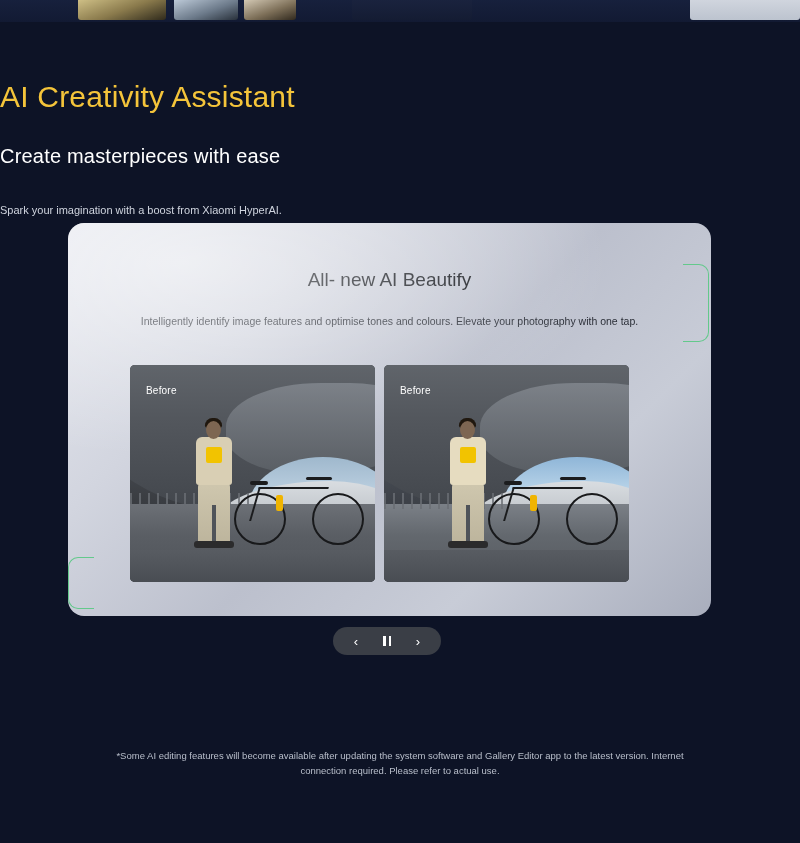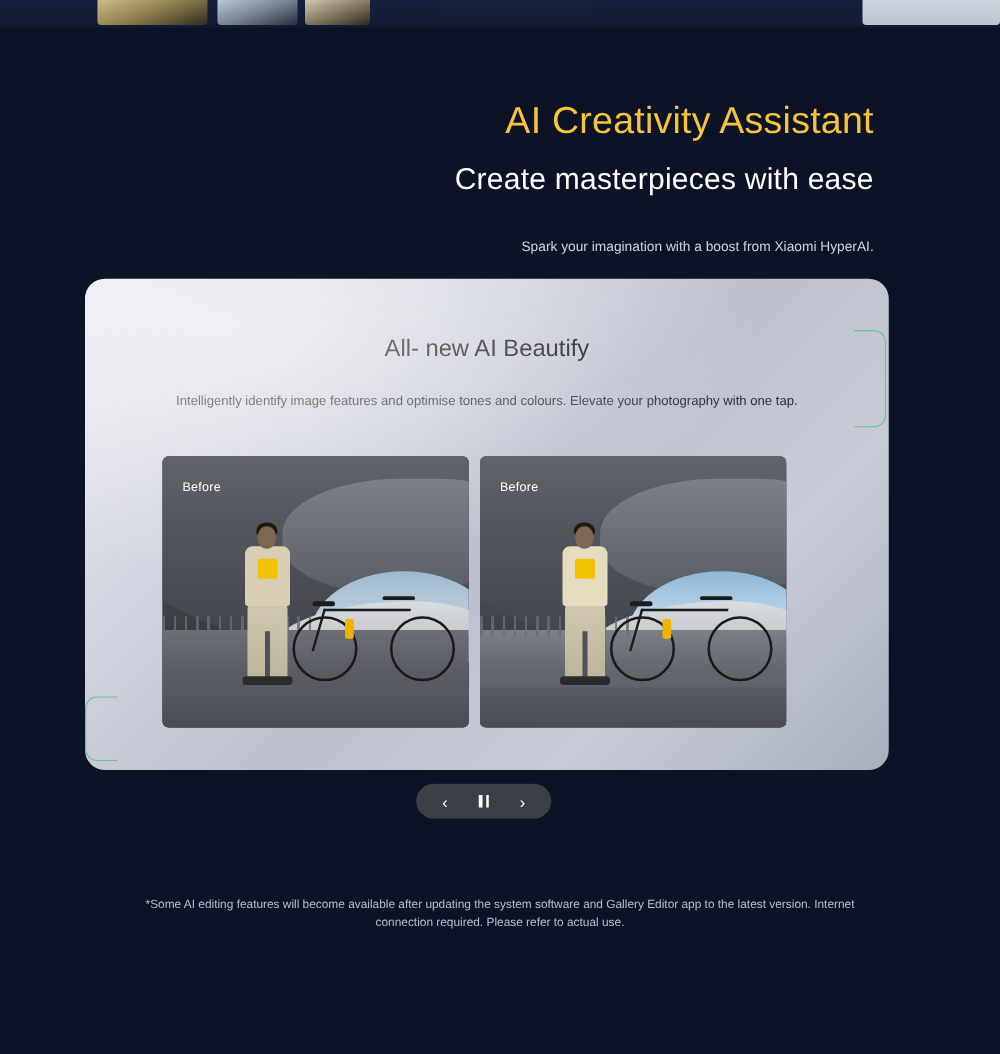--- a/index.html
+++ b/index.html
@@ -42,34 +42,33 @@
   .thumb-b { left: 174px; width: 64px;  background: linear-gradient(160deg,#c9d6e4,#6c7a8a 60%,#28303a); }
   .thumb-c { left: 244px; width: 52px;  background: linear-gradient(160deg,#e2d8c4,#7d6f58 60%,#30291e); }
   .thumb-d { left: 352px; width: 120px; background: linear-gradient(180deg,#1b2440,#141c33); }
   .thumb-e { left: 690px; width: 110px; background: linear-gradient(180deg,#e9edf3,#cfd6e0); opacity: .9; }
 
   
   .hero {
     position: absolute;
     top: 22px; left: 0;
     width: 699px;
-    text-align: right;
-    padding-left: 26px;
+    text-align: left;
   }
   .hero-title {
     margin-top: 56px;
     font-size: 30px;
     line-height: 38px;
     color: #f4c43a;
     letter-spacing: .2px;
     font-weight: 400;
   }
   .hero-subtitle {
-    margin-top: 10px;
-    font-size: 24px;
+    margin-top: 22px;
+    font-size: 20px;
     line-height: 36px;
     color: #ffffff;
     font-weight: 400;
     letter-spacing: .2px;
   }
   .hero-desc {
     margin-top: 28px;
     font-size: 11px;
     line-height: 16px;
     color: #cfd4de;
@@ -335,21 +334,21 @@
   
   .footnotes {
     position: absolute;
     top: 716px; left: 0;
     width: 800px;
     text-align: center;
     color: #b9bfcb;
     font-size: 9.5px;
     line-height: 15px;
   }
-  .footnotes div { padding: 0 110px; }
+  .footnotes div { padding: 0 110px; margin-top: 32px; }
 </style>
 </head>
 <body>
 
 <div class="page">
 
   <div class="top-strip">
     <div class="strip-bg"></div>
     <div class="thumb thumb-a"></div>
     <div class="thumb thumb-b"></div>

